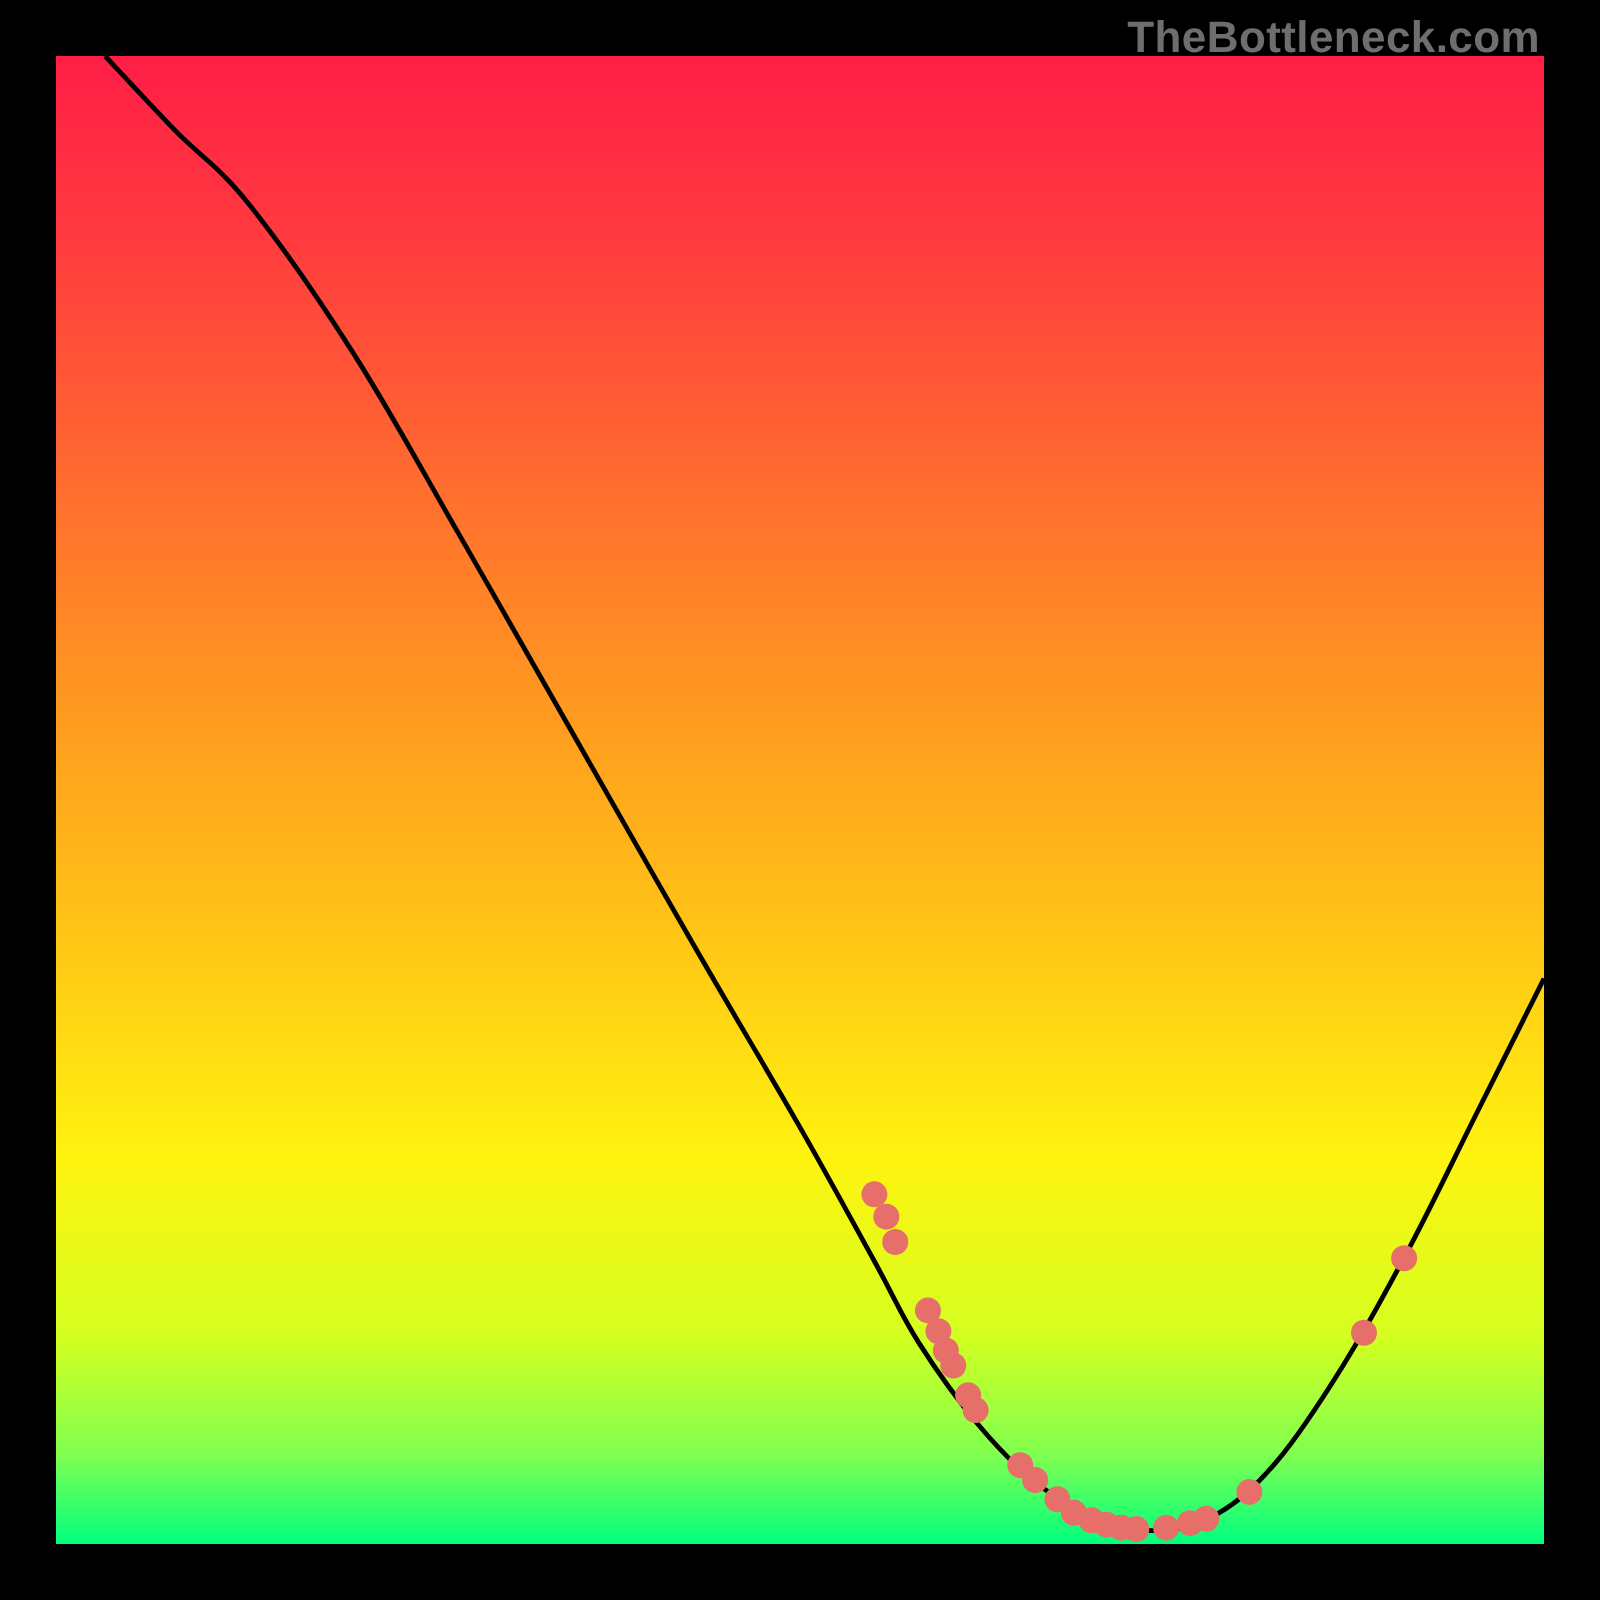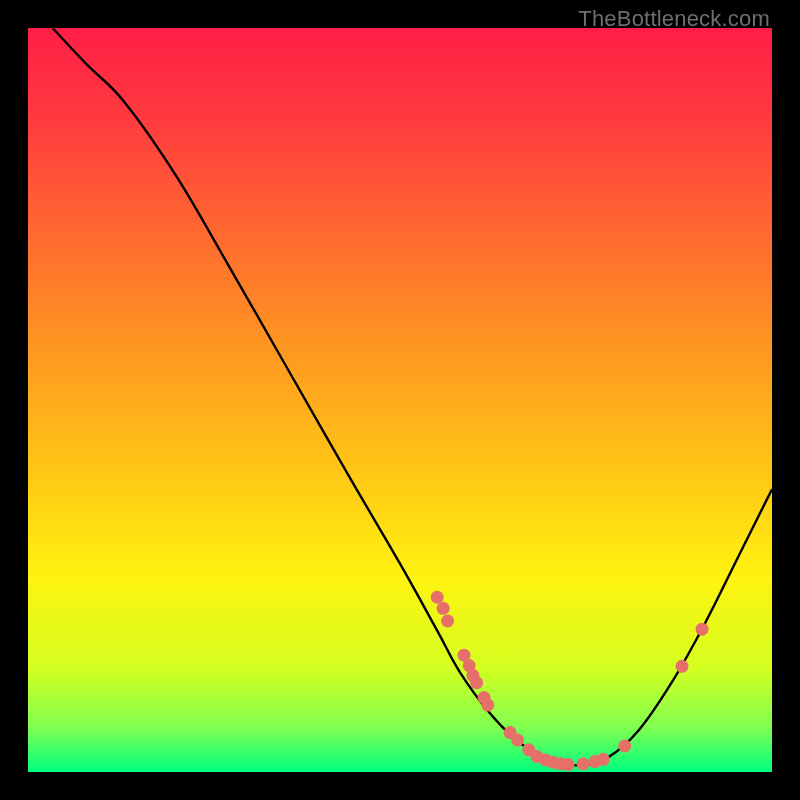--- a/index.html
+++ b/index.html
@@ -17,21 +17,21 @@
     top: 28px;
     width: 744px;
     height: 744px;
   }
   .watermark {
     position: absolute;
     top: 6px;
     right: 30px;
     color: #6e6e6e;
     font-size: 22px;
-    font-weight: 400;
+    font-weight: 700;
     letter-spacing: 0.2px;
     user-select: none;
   }
   svg { display: block; }
 </style>
 </head>
 <body>
 
 <div class="watermark">TheBottleneck.com</div>
 

